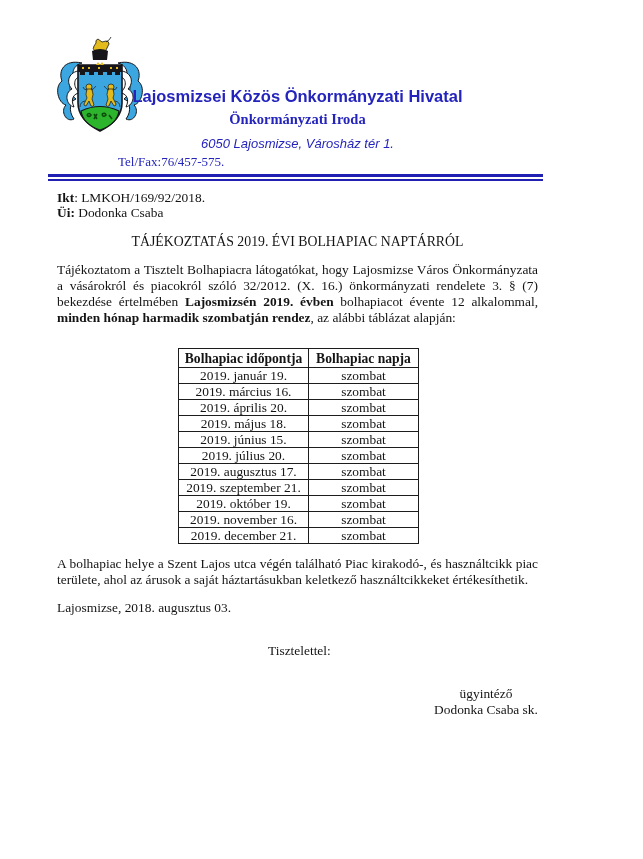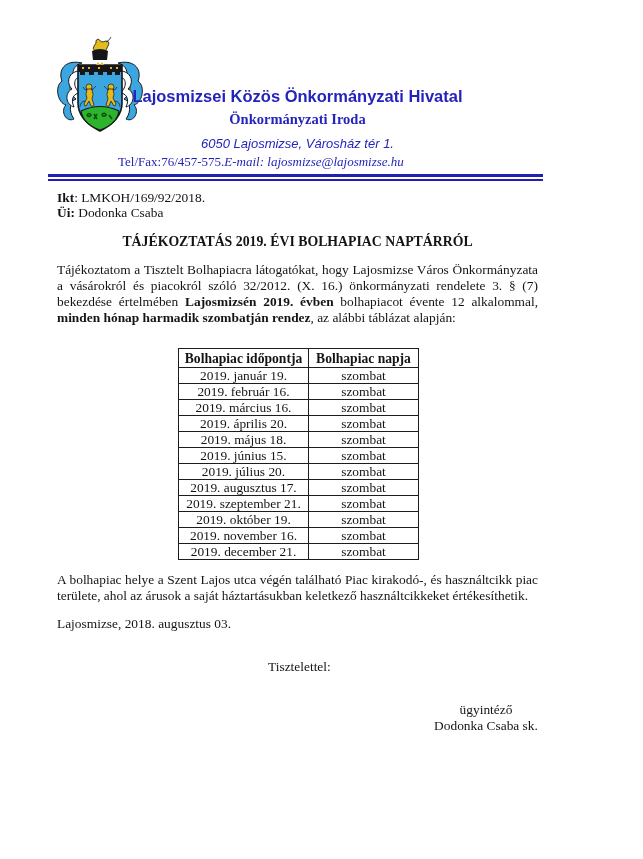--- a/index.html
+++ b/index.html
@@ -51,21 +51,21 @@
   
   main {
     position: absolute; left: 57px; top: 190px; width: 481px;
     font-size: 13.4px; line-height: 15px;
   }
   .meta-line { margin: 0; }
   .meta-line b { font-weight: bold; }
   .doc-title {
     margin: 14px 0 0 0;
     text-align: center;
-    font-weight: bold; font-size: 13.8px; line-height: 16px;
+    font-weight: normal; font-size: 13.8px; line-height: 16px;
   }
   .para {
     margin: 12px 0 0 0;
     text-align: justify;
     line-height: 16px;
   }
   table.market {
     margin: 22px 0 0 121px;
     border-collapse: collapse;
     font-size: 13.4px;
@@ -155,21 +155,20 @@
         <path d="M48,77 q3,-2 4,1 q-3,3 -4,-1"></path>
         <path d="M55,78 l3,4"></path>
       </g>
     </svg>
 
     <div class="org-name">Lajosmizsei Közös Önkormányzati Hivatal</div>
     <div class="office-name">Önkormányzati Iroda</div>
     <div class="hq-address">6050 Lajosmizse, Városház tér 1.</div>
     <div class="contact-row">
       <span class="tel">Tel/Fax:76/457-575.</span>
-      <span class="email">E-mail: lajosmizse@lajosmizse.hu</span>
     </div>
     <div class="double-rule"></div>
   </div>
 
   <main>
     <p class="meta-line"><b>Ikt</b><span>: LMKOH/169/92/2018.</span></p>
     <p class="meta-line"><b>Üi:</b><span> Dodonka Csaba</span></p>
 
     <p class="doc-title">TÁJÉKOZTATÁS 2019. ÉVI BOLHAPIAC NAPTÁRRÓL</p>
 
@@ -186,24 +185,20 @@
           <th>Bolhapiac napja</th>
         </tr>
       </thead>
       <tbody>
 
       <tr>
           <td>2019. január 19.</td>
           <td>szombat</td>
         </tr>
           <tr>
-          <td>2019. február 16.</td>
-          <td>szombat</td>
-        </tr>
-          <tr>
           <td>2019. március 16.</td>
           <td>szombat</td>
         </tr>
           <tr>
           <td>2019. április 20.</td>
           <td>szombat</td>
         </tr>
           <tr>
           <td>2019. május 18.</td>
           <td>szombat</td>

